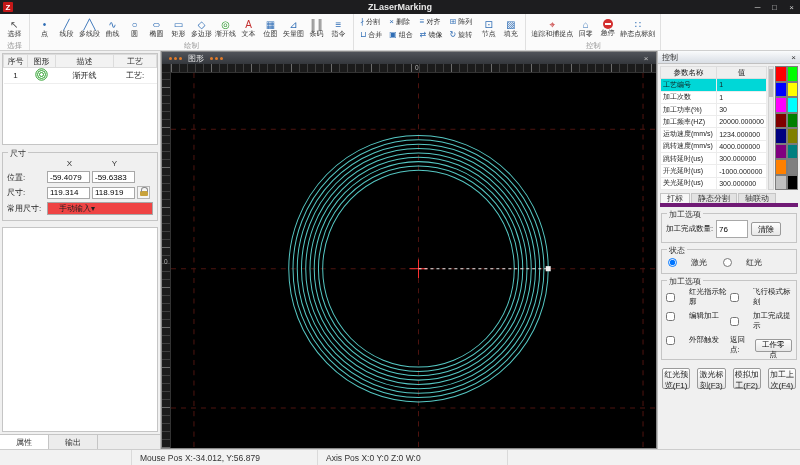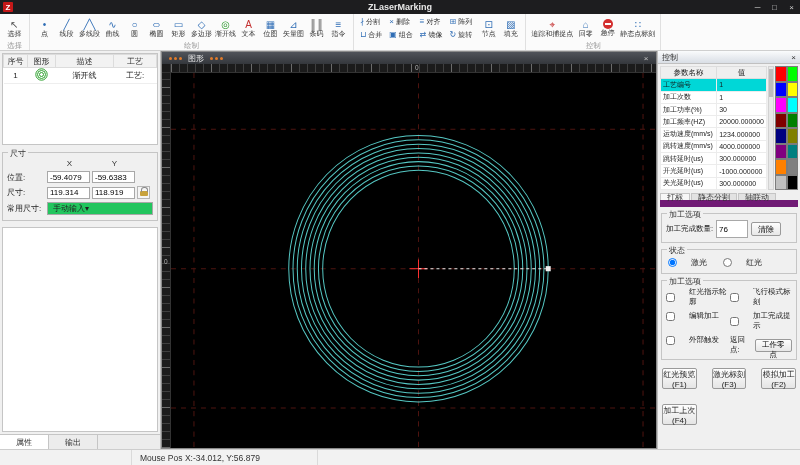--- a/index.html
+++ b/index.html
@@ -49,21 +49,21 @@
   .gtitle { position:absolute; top:-5px; left:5px; background:#f0f0f0; font-size:8px; padding:0 2px; color:#333; }
   .sxy { display:flex; }
   .sxy span { width:45px; text-align:center; font-size:8px; color:#333; }
   .sxy .sp { width:40px; }
   .srow { display:flex; align-items:center; margin-top:3px; }
   .srow .slabel { width:40px; font-size:8px; }
   .srow input { width:43px; height:12px; font-size:8px; border:1px solid #a8a8a8; padding:0 2px; margin-right:2px; background:#fff; }
   .lockbtn { width:13px; height:13px; border:1px solid #b5b5b5; background:#f5f5f5; display:flex; align-items:flex-end; justify-content:center; padding-bottom:2px; }
   .lock { position:relative; width:8px; height:5px; background:#c8a23c; border-radius:1px; }
   .lock::before { content:""; position:absolute; top:-4px; left:1px; width:5px; height:4px; border:1.5px solid #8a8a8a; border-bottom:none; border-radius:3px 3px 0 0; }
-  .fake-select { flex:1; height:13px; border:1px solid #a8a8a8; background:#22c55e; display:flex; align-items:center; justify-content:flex-start; font-size:8px; padding:0 5px; }
+  .fake-select { flex:1; height:13px; border:1px solid #a8a8a8; background:#ef4444; display:flex; align-items:center; justify-content:flex-start; font-size:8px; padding:0 11px; }
   .list-box { flex:1; background:#fff; border:1px solid #c5c5c5; margin:3px 2px 2px 2px; }
   .side-tabs { display:flex; height:15px; flex:0 0 15px; background:#ececec; border-top:1px solid #c5c5c5; }
   .side-tab { padding:0 16px; font-size:8px; display:flex; align-items:center; border-right:1px solid #c5c5c5; color:#333; }
   .side-tab.active { background:#fff; }
 
   
   .center { flex:1; display:flex; flex-direction:column; border:1px solid #8a8a8a; background:#000; min-width:0; }
   .canvas-titlebar { height:12px; flex:0 0 12px; background:linear-gradient(#50535a,#34373c); display:flex; align-items:center; padding:0 4px; }
   .dots { display:flex; gap:2px; margin:0 3px; }
   .dots i { width:3px; height:3px; border-radius:50%; background:#e07a2a; }
@@ -89,34 +89,34 @@
   .panel-titlebar .tt { flex:1; }
   .param-area { display:flex; height:124px; flex:0 0 124px; margin:2px 2px 0 2px; }
   .param-table { flex:1; background:#fff; border-collapse:collapse; table-layout:fixed; border:1px solid #c5c5c5; }
   .param-table th { font-size:7.5px; font-weight:normal; background:#efefef; border:1px solid #ddd; height:12px; }
   .param-table td { font-size:7px; height:12px; padding:0 2px; border:1px solid #ececec; white-space:nowrap; overflow:hidden; }
   .param-table tr.selected td { background:#00d7d7; color:#102020; }
   .pscroll { width:6px; flex:0 0 6px; background:#e8e8e8; border:1px solid #d2d2d2; margin-left:1px; position:relative; }
   .pscroll::after { content:""; position:absolute; left:0; right:0; top:2px; height:28px; background:#bcbcbc; }
   .palette { width:23px; flex:0 0 23px; display:grid; grid-template-columns:1fr 1fr; grid-auto-rows:1fr; margin-left:1px; }
   .swatch { border:1px solid #7c7c7c; }
-  .rp-tabs { display:flex; height:14px; flex:0 0 14px; margin:3px 2px 0 2px; border-bottom:7px solid #701a75; }
+  .rp-tabs { display:flex; height:14px; flex:0 0 14px; margin:3px 2px 0 2px; border-bottom:4px solid #701a75; }
   .rp-tab { padding:0 6px; font-size:8px; display:flex; align-items:center; border:1px solid #c5c5c5; border-bottom:none; background:#e2e2e2; margin-right:1px; color:#333; }
   .rp-tab.active { background:#f7f7f7; }
   .groupbox { margin:6px 3px 0 3px; padding:6px 4px 4px 4px; }
   .stat-row { display:flex; align-items:center; gap:3px; font-size:7.5px; }
   .stat-row input { width:32px; height:12px; font-size:8px; border:1px solid #a8a8a8; padding:8px 2px; background:#fff; }
   .small-btn { height:14px; font-size:8px; padding:0 6px; border:1px solid #9a9a9a; background:linear-gradient(#fdfdfd,#e7e7e7); border-radius:2px; }
   .radio-row { display:flex; gap:16px; padding:1px 2px; font-size:8px; align-items:center; }
   .radio-row label, .chk label { display:flex; align-items:center; gap:14px; }
   .radio-row input, .chk input { width:9px; height:9px; margin:0; }
   .opt-grid { display:grid; grid-template-columns:1fr 1fr; row-gap:4px; column-gap:2px; font-size:7.5px; }
   .ret-cell { display:flex; align-items:center; gap:2px; }
   .ret-cell .small-btn { height:13px; font-size:7.5px; padding:0 4px; }
-  .action-grid { display:grid; grid-template-columns:1fr 1fr 1fr; gap:15px; margin:8px 4px 0 4px; }
+  .action-grid { display:grid; grid-template-columns:1fr 1fr 1fr 1fr; gap:7px; margin:8px 4px 0 4px; }
   .action-btn { height:21px; font-size:8px; border:1px solid #9a9a9a; background:linear-gradient(#fefefe,#e5e5e5); border-radius:2px; color:#222; }
 
   
   .statusbar { height:16px; flex:0 0 16px; background:#f2f2f2; border-top:1px solid #cdcdcd; display:flex; align-items:center; font-size:8.5px; color:#333; }
   .sb-sec { height:100%; display:flex; align-items:center; padding:0 8px; border-right:1px solid #dadada; white-space:nowrap; }
   .sb-0 { width:132px; } .sb-1 { width:186px; } .sb-2 { width:190px; } .sb-fill { flex:1; border-right:none; } .sb-3 { width:150px; border-right:none; }
 </style>
 </head>
 <body>
 
@@ -547,15 +547,16 @@
         <button class="action-btn">激光标刻(F3)</button>
         <button class="action-btn">模拟加工(F2)</button>
         <button class="action-btn">加工上次(F4)</button>
       </div>
     </div>
   </div>
 
   <div class="statusbar">
     <div class="sb-sec sb-0"></div>
     <div class="sb-sec sb-1">Mouse Pos X:-34.012, Y:56.879</div>
+    <div class="sb-sec sb-2">Axis Pos  X:0  Y:0  Z:0  W:0</div>
     <div class="sb-sec sb-fill"></div>
   </div>
 </div>
 
 </body></html>

